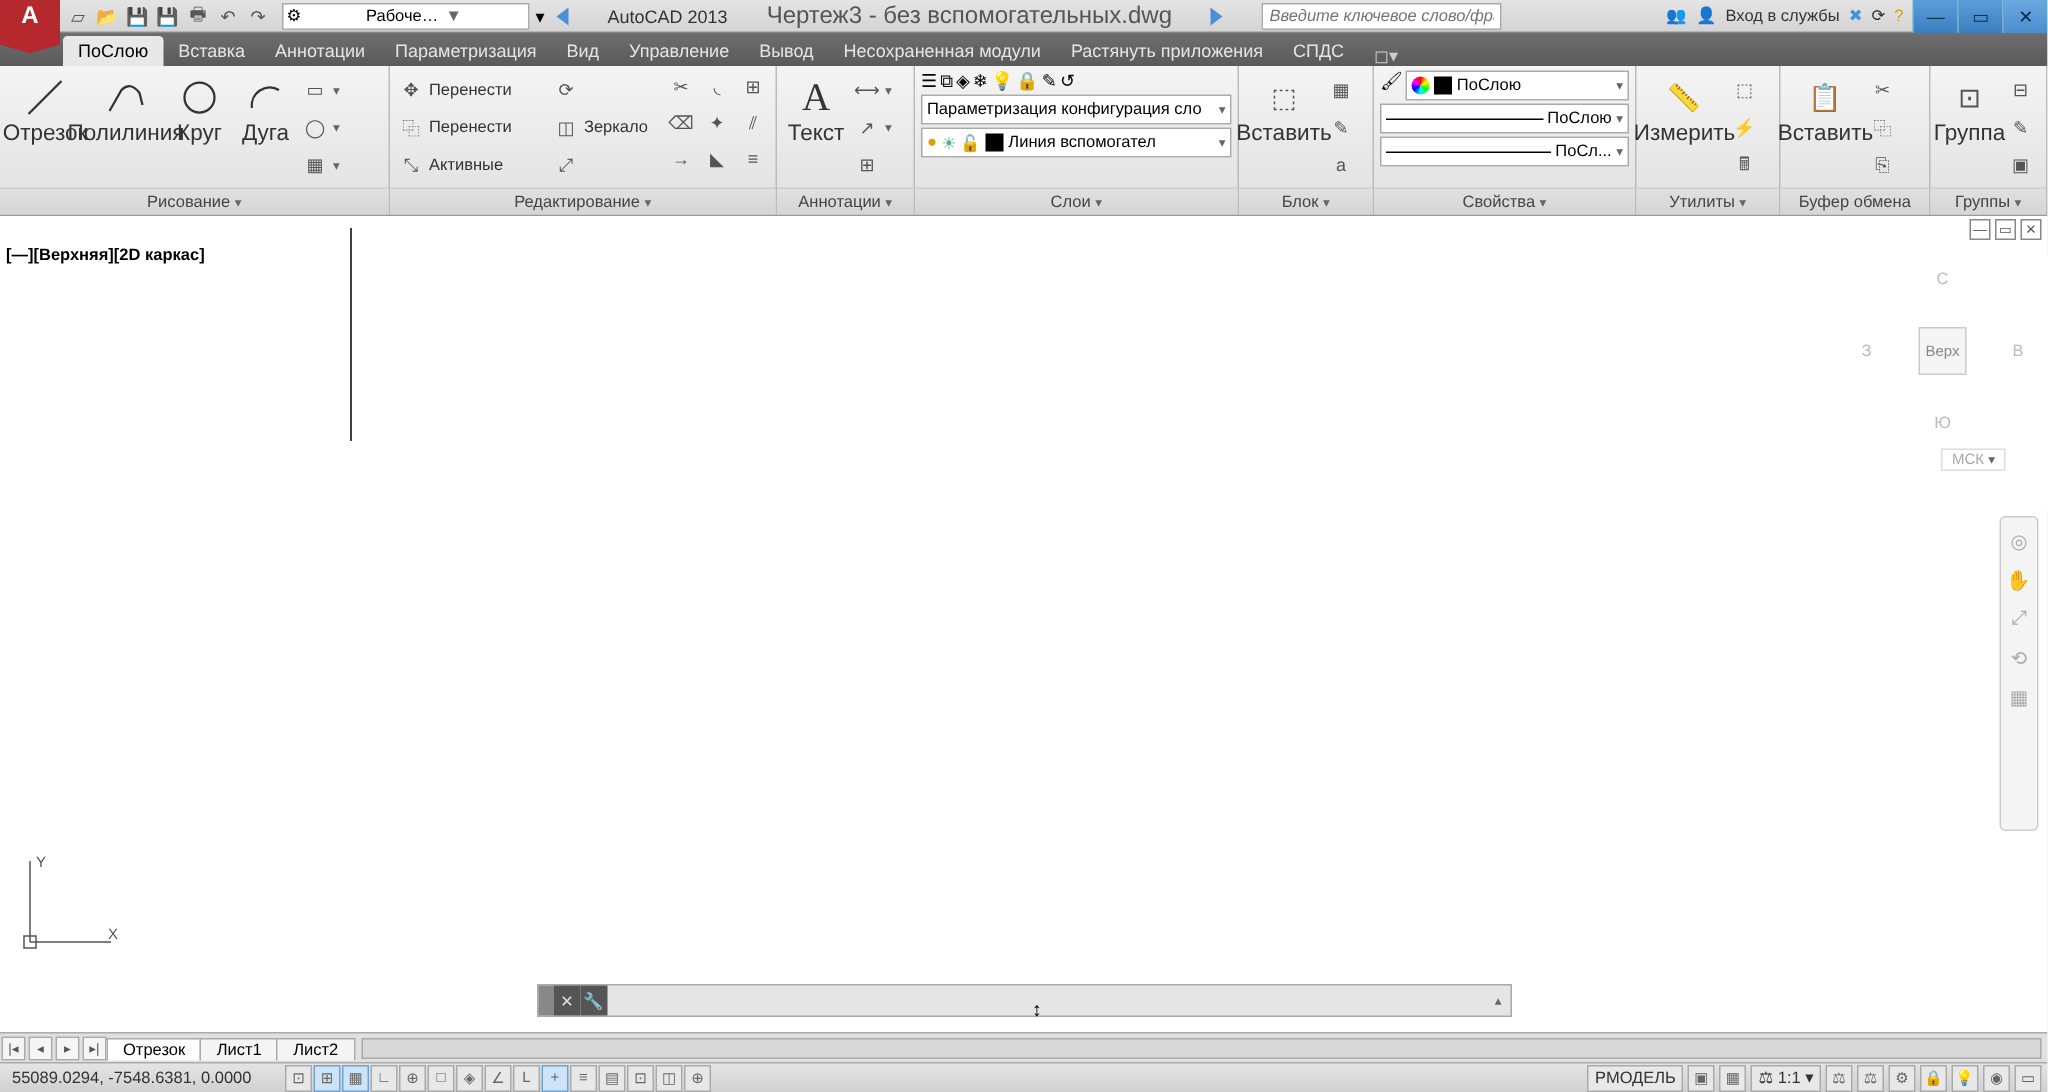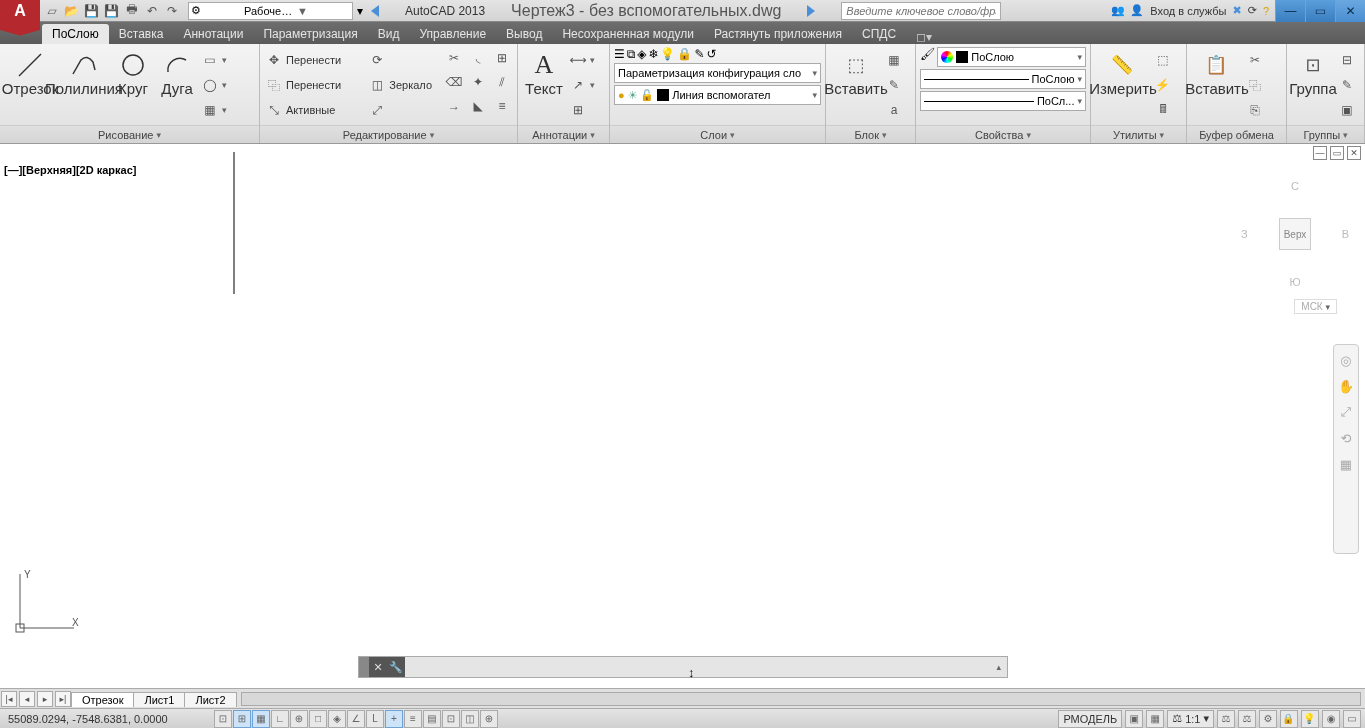--- a/index.html
+++ b/index.html
@@ -71,21 +71,21 @@
 .cmdline .cl-input { flex:1; height:100%; background:#fff; border:none; padding:0 30px 0 24px; font-style:italic; color:#999; font-size:12px; position:relative; }
 
 
 .sheets { position:absolute; bottom:20px; left:0; right:0; height:20px; background:#e0e0e0; display:flex; align-items:center; border-top:1px solid #aaa; font-size:11px; }
 .sheets .navbtn { width:16px; height:16px; display:flex; align-items:center; justify-content:center; border:1px solid #aaa; margin:0 1px; color:#555; font-size:9px; background:#f5f5f5; }
 .sheets .stab { padding:1px 10px; border:1px solid #aaa; border-bottom:none; background:#f5f5f5; margin-left:-1px; position:relative; top:1px; }
 .sheets .stab.active { background:#fff; font-weight:normal; }
 .sheets .strack { flex:1; height:14px; background:#d8d8d8; border:1px solid #aaa; margin:0 4px; }
 
 
-.statusbar { position:absolute; bottom:0; left:0; right:0; height:20px; background:linear-gradient(#e4e4e4,#d0d0d0); border-top:1px solid #aaa; display:flex; align-items:center; font-size:11px; color:#333;gap:24px; }
+.statusbar { position:absolute; bottom:0; left:0; right:0; height:20px; background:linear-gradient(#e4e4e4,#d0d0d0); border-top:1px solid #aaa; display:flex; align-items:center; font-size:11px; color:#333; }
 .statusbar .coords { padding:0 8px; width:190px; }
 .statusbar .sbtns { display:flex; gap:1px; }
 .statusbar .sb { width:18px; height:18px; border:1px solid #aaa; background:#e8e8e8; display:flex; align-items:center; justify-content:center; font-size:10px; color:#666; }
 .statusbar .sb.on { background:#cde3f8; border-color:#6fa3d6; }
 .statusbar .right { margin-left:auto; display:flex; align-items:center; gap:3px; padding-right:4px; }
 .statusbar .rlbl { padding:0 4px; border:1px solid #aaa; height:18px; display:flex; align-items:center; background:#e8e8e8; }
 
 svg { display:block; }
 </style>
 </head>

